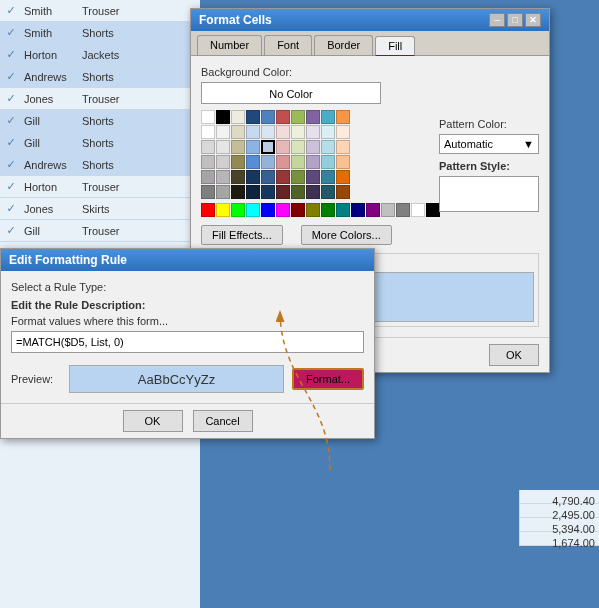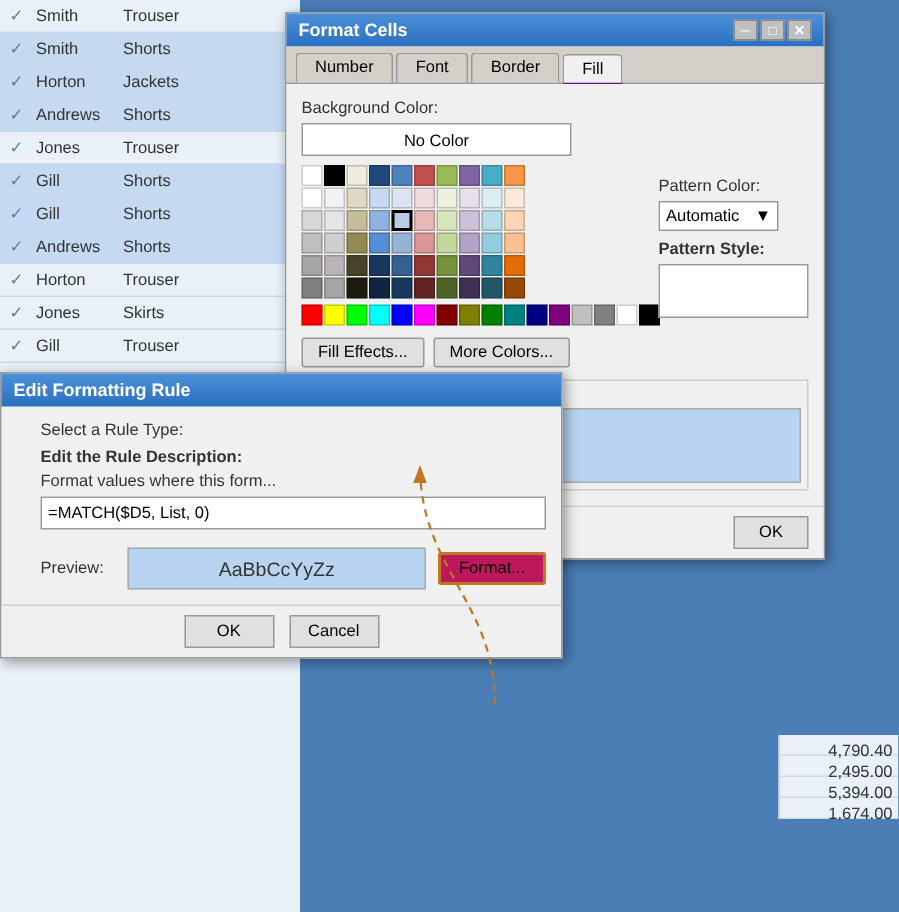--- a/index.html
+++ b/index.html
@@ -176,21 +176,21 @@
       border: 2px solid #000;
     }
 
     
     .pattern-color-section {
       position: absolute;
       right: 10px;
       top: 62px;
     }
     .pattern-color-dropdown {
-      width: 80px;
+      width: 100px;
       height: 20px;
       background: white;
       border: 1px solid #999;
       display: flex;
       align-items: center;
       padding: 0 4px;
       font-size: 11px;
       cursor: pointer;
       justify-content: space-between;
     }
@@ -198,21 +198,21 @@
       width: 100px;
       height: 36px;
       background: white;
       border: 1px solid #999;
       margin-top: 2px;
     }
 
     
     .effects-buttons {
       display: flex;
-      gap: 6px;
+      gap: 18px;
       margin-top: 6px;
       margin-bottom: 8px;
     }
     .effects-btn {
       padding: 3px 10px;
       background: #e0e0e0;
       border: 1px solid #999;
       font-size: 11px;
       cursor: pointer;
       border-radius: 2px;
@@ -266,21 +266,20 @@
     }
     .rule-dialog-titlebar {
       background: linear-gradient(to bottom, #4a90d9 0%, #2a70c0 100%);
       color: white;
       padding: 4px 8px;
       font-size: 12px;
       font-weight: bold;
     }
     .rule-dialog-content {
       padding: 10px;
-      margin-left: 16px;
     }
     .rule-type-label {
       font-size: 11px;
       margin-bottom: 6px;
       color: #333;
     }
     .rule-type-list {
       list-style: none;
       margin-bottom: 8px;
     }

